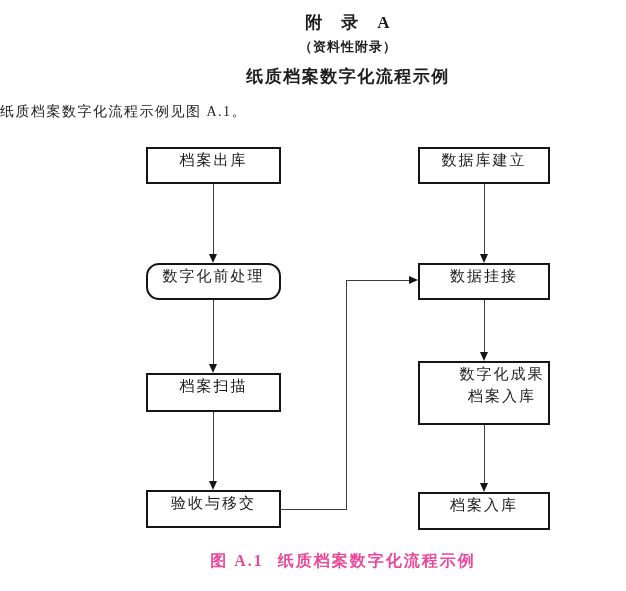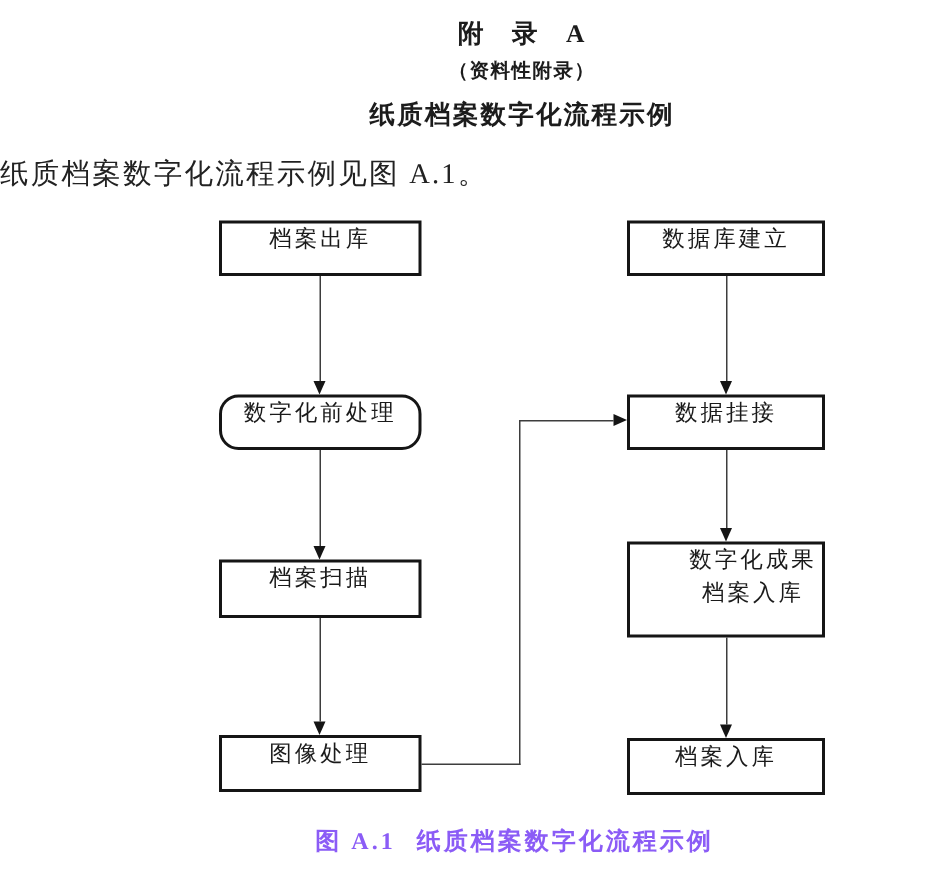--- a/index.html
+++ b/index.html
@@ -25,21 +25,21 @@
     color: #1c1c1c;
   }
   .title-1 { top: 11px;  font-size: 17px; letter-spacing: 1px; }
   .title-2 { top: 38px;  font-size: 13px; letter-spacing: 1px; }
   .title-3 { top: 65px;  font-size: 17px; letter-spacing: 1.5px; }
   
   .intro {
     position: absolute;
     left: 0;
     top: 103px;
-    font-size: 19px;
+    font-size: 14px;
     letter-spacing: 1.5px;
     color: #222222;
     white-space: nowrap;
   }
   
   .flowchart { position: absolute; inset: 0; }
   .fbox {
     position: absolute;
     box-sizing: border-box;
     border: 2px solid #151515;
@@ -105,21 +105,21 @@
   
   .caption {
     position: absolute;
     left: 60px;
     right: 0;
     top: 551px;
     text-align: center;
     font-weight: bold;
     font-size: 16px;
     letter-spacing: 2px;
-    color: #8b5cf6;
+    color: #ec4899;
   }
   .cap-gap { display: inline-block; width: 14px; }
 </style>
 </head>
 <body>
 
 <div class="page">
 
   <div class="doc-header">
     <div class="title-line title-1">附　录　A</div>
@@ -134,21 +134,21 @@
     <div class="fbox col-l box-l1">
       <span>档案出库</span>
     </div>
     <div class="fbox col-l box-l2">
       <span>数字化前处理</span>
     </div>
     <div class="fbox col-l box-l3">
       <span>档案扫描</span>
     </div>
     <div class="fbox col-l box-l4">
-      <span>图像处理</span>
+      <span>验收与移交</span>
     </div>
 
     <div class="fbox col-r box-r1">
       <span>数据库建立</span>
     </div>
     <div class="fbox col-r box-r2">
       <span>数据挂接</span>
     </div>
     <div class="fbox col-r box-r3">
       <span>数字化成果</span>

